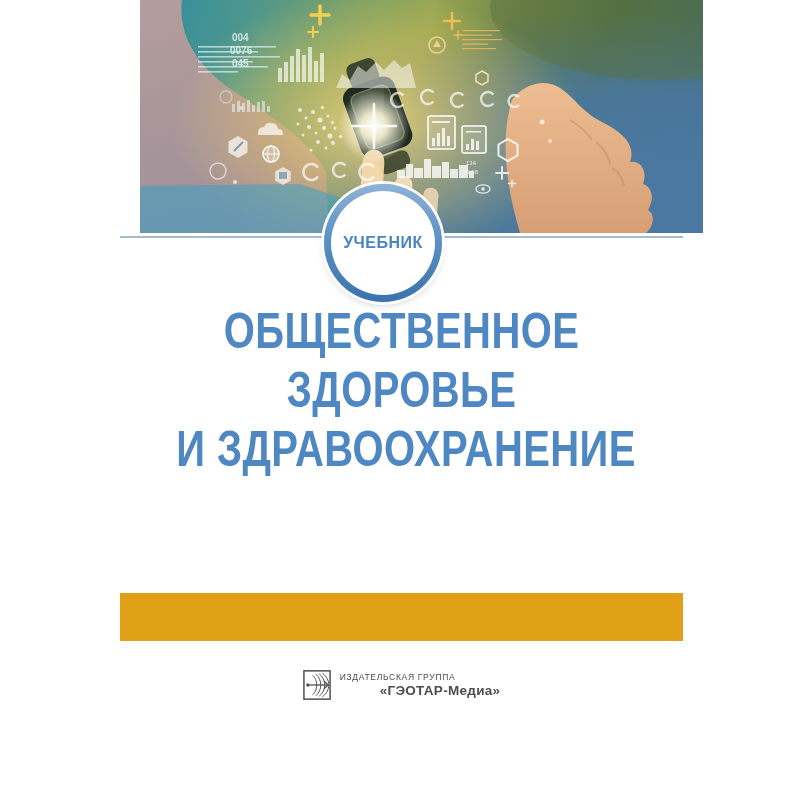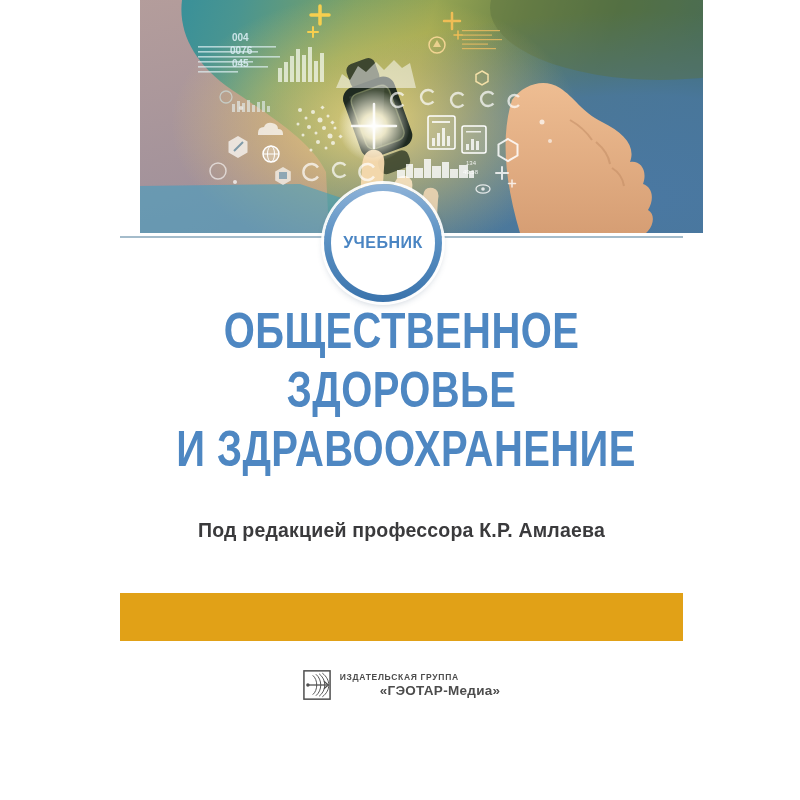--- a/index.html
+++ b/index.html
@@ -19,21 +19,21 @@
   .title-block{position:absolute;left:0;top:302px;width:563px;text-align:center;}
   .title-line{height:59px;line-height:59px;font-size:50px;font-weight:bold;color:#4e87c2;
               transform:scaleX(0.8);transform-origin:50% 50%;white-space:nowrap;letter-spacing:0.5px;}
   .editor-line{position:absolute;left:0;top:519px;width:563px;text-align:center;
                font-size:19.5px;font-weight:bold;color:#3a3a3c;letter-spacing:0.2px;}
   .accent-band{position:absolute;left:0;top:593px;width:563px;height:48px;background:#e1a117;}
   .publisher{position:absolute;left:0;top:670px;width:563px;display:flex;
              align-items:center;justify-content:center;gap:9px;}
   .pub-mark{width:28px;height:30px;flex:0 0 auto;}
   .pub-text{display:flex;flex-direction:column;justify-content:center;}
-  .pub-group{font-size:8.5px;font-weight:bold;color:#4c4c4c;letter-spacing:0.7px;line-height:11px;}
+  .pub-group{font-size:8.5px;font-weight:normal;color:#4c4c4c;letter-spacing:0.7px;line-height:11px;}
   .pub-name{font-size:13.5px;font-weight:bold;color:#4c4c4c;letter-spacing:0.3px;line-height:15px;margin-left:40px;}
 </style>
 </head>
 <body>
 
 <div class="page">
   <div class="cover">
 
     <div class="photo-wrap">
       <svg width="563" height="233" viewBox="0 0 563 233">
@@ -283,21 +283,20 @@
         <span class="badge-label">УЧЕБНИК</span>
       </div>
     </div>
 
     <div class="title-block">
       <div class="title-line">ОБЩЕСТВЕННОЕ</div>
       <div class="title-line">ЗДОРОВЬЕ</div>
       <div class="title-line">И ЗДРАВООХРАНЕНИЕ</div>
     </div>
 
-    <div class="editor-line">Под редакцией профессора К.Р. Амлаева</div>
 
     <div class="accent-band"></div>
 
     <div class="publisher">
       <svg class="pub-mark" viewBox="0 0 26 28">
         <rect x="0.8" y="0.8" width="24.4" height="26.4" fill="none" stroke="#4f4f4f" stroke-width="1.4"></rect>
         <g stroke="#4f4f4f" fill="none">
           <path d="M9,5 C14,9 14,19 9,23" stroke-width="0.9"></path>
           <path d="M12,4 C18,9 18,19 12,24" stroke-width="0.9"></path>
           <path d="M15,3.5 C22,9 22,19 15,24.5" stroke-width="0.9"></path>

